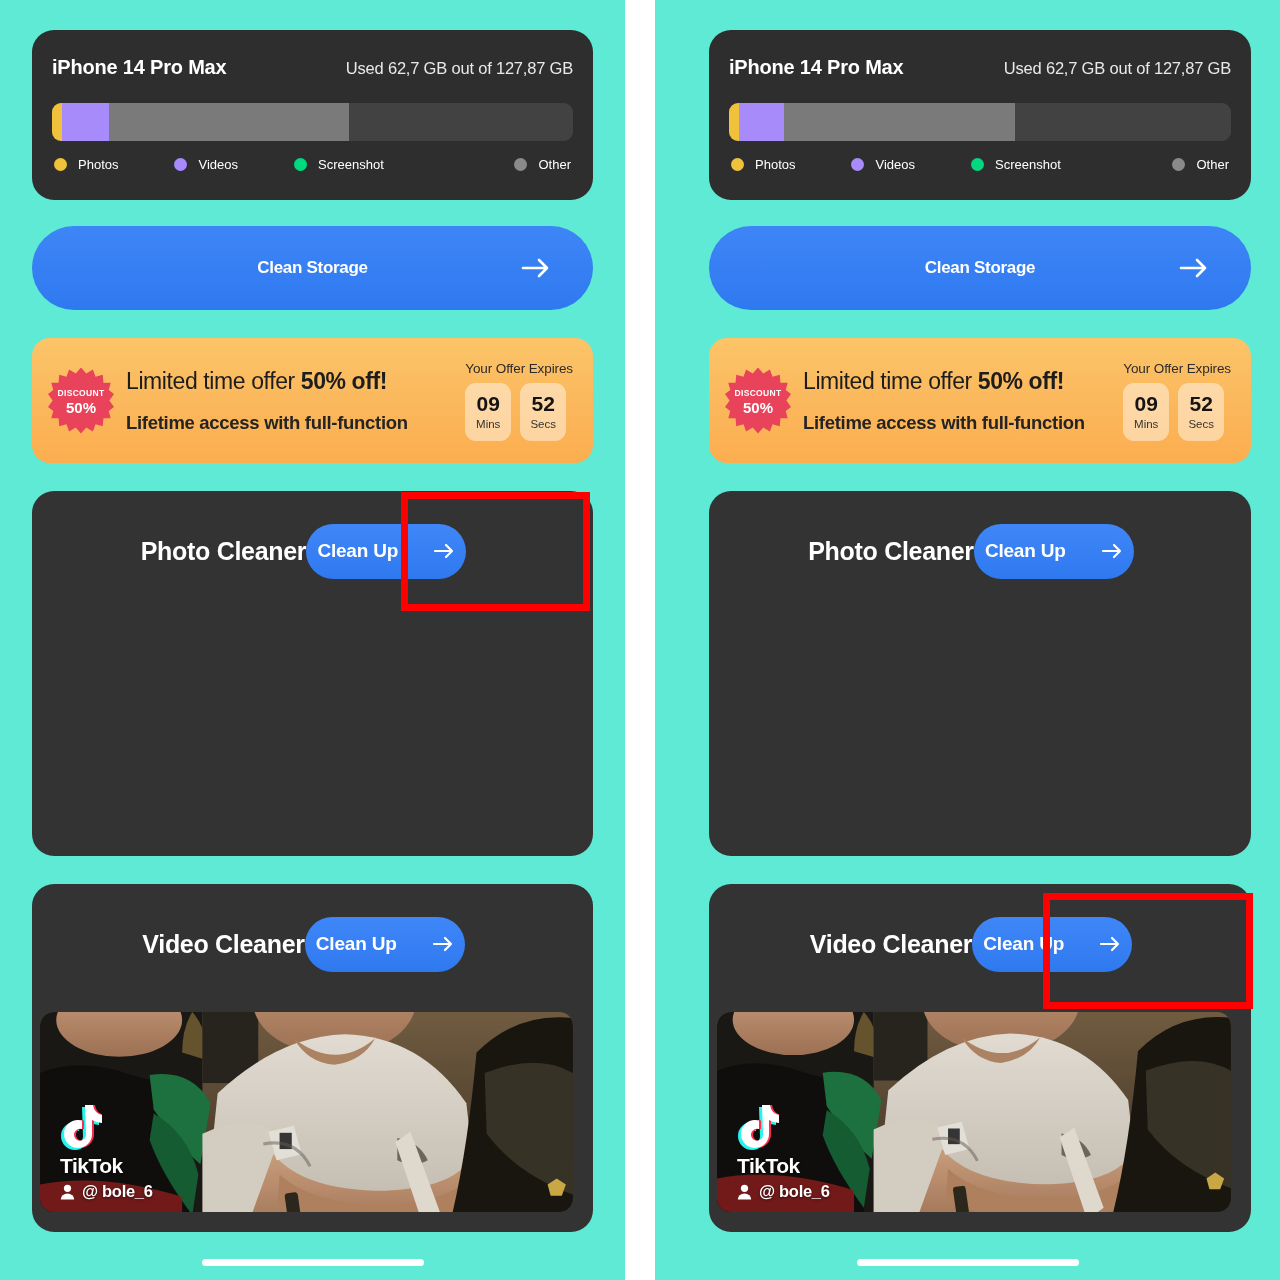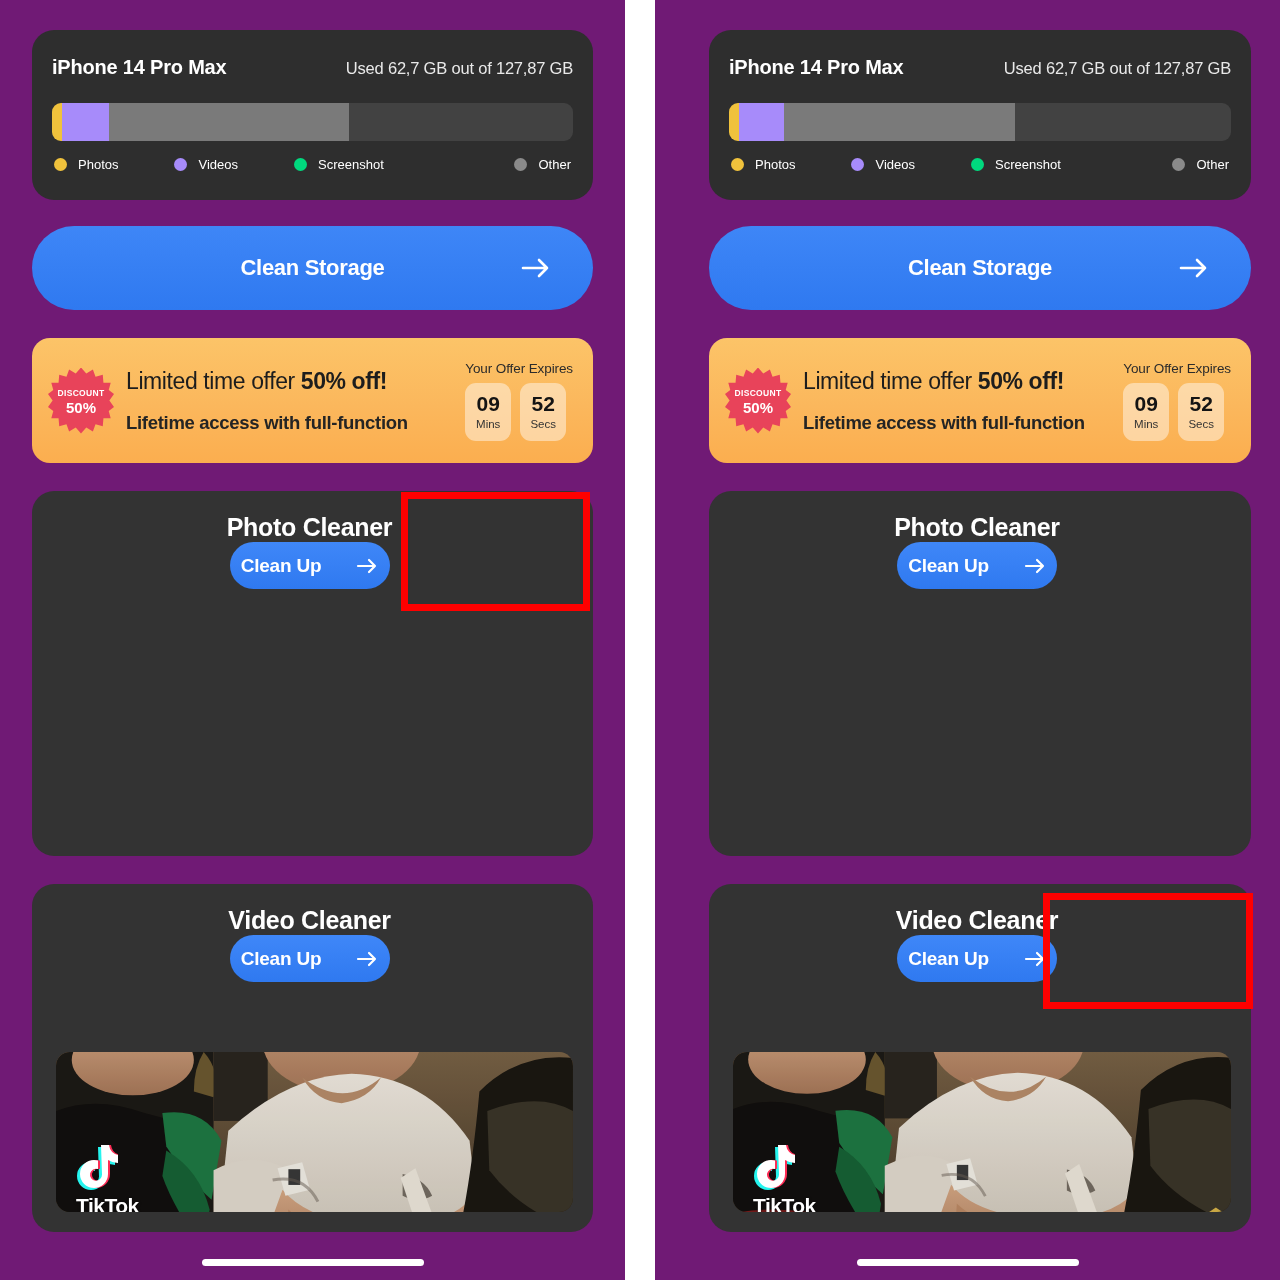--- a/index.html
+++ b/index.html
@@ -14,21 +14,21 @@
     width: 1280px; height: 1280px;
     background: #ffffff;
     display: flex;
   }
 
   
   .panel {
     position: relative;
     width: 625px;
     height: 1280px;
-    background: #701a75;
+    background: #5eead4;
     overflow: hidden;
     flex: 0 0 auto;
   }
   .panel.right { margin-left: 30px; width: 626px; }
 
   .panel-inner {
     position: absolute;
     left: 0; top: 0; right: 0; bottom: 0;
     padding: 30px 32px 0 32px;
   }
@@ -104,21 +104,21 @@
     display: flex;
     align-items: center;
     justify-content: center;
     position: relative;
     border: none;
     width: 100%;
     cursor: pointer;
   }
   .clean-storage .label {
     color: #ffffff;
-    font-size: 22px;
+    font-size: 17px;
     font-weight: bold;
     letter-spacing: -0.3px;
   }
   .clean-storage .arrow {
     position: absolute;
     right: 42px;
     top: 50%;
     transform: translateY(-50%);
     width: 30px; height: 22px;
   }
@@ -221,24 +221,23 @@
     border-radius: 22px;
     position: relative;
     overflow: hidden;
   }
   .cleaner-card.photo { height: 365px; }
   .cleaner-card.video { height: 348px; }
 
   .cleaner-head {
     display: flex;
     align-items: center;
-    justify-content: flex-start;
-    padding: 22px 26px 0 20px;
+    justify-content: center;
+    padding: 22px 26px 0 8px;
     height: 98px;
-    flex-direction: column;
   }
   .cleaner-title {
     color: #ffffff;
     font-size: 25px;
     font-weight: bold;
     letter-spacing: -0.3px;
   }
   .cleanup-btn {
     width: 160px; height: 55px;
     border-radius: 28px;
@@ -255,23 +254,23 @@
     color: #ffffff;
     font-size: 19px;
     font-weight: bold;
     letter-spacing: -0.2px;
   }
   .cleanup-btn .arrow { width: 22px; height: 16px; }
 
   
   .thumb {
     position: absolute;
-    left: 24px; right: 20px;
+    left: 8px; right: 20px;
     bottom: 20px;
-    height: 160px;
+    height: 200px;
     border-radius: 14px;
     overflow: hidden;
     background: #4a3b30;
     text-decoration: underline;
   }
   .thumb-photo { position: absolute; inset: 0; }
   .tt-mark {
     position: absolute;
     left: 20px;
     top: 90px;

